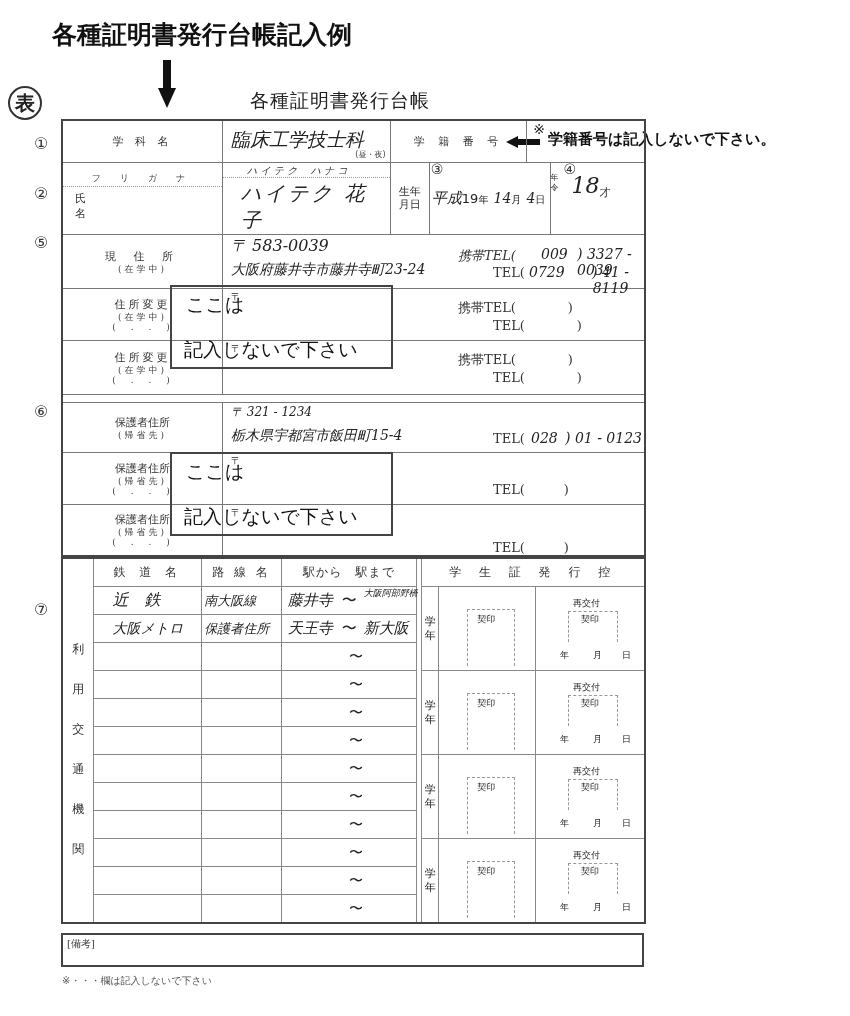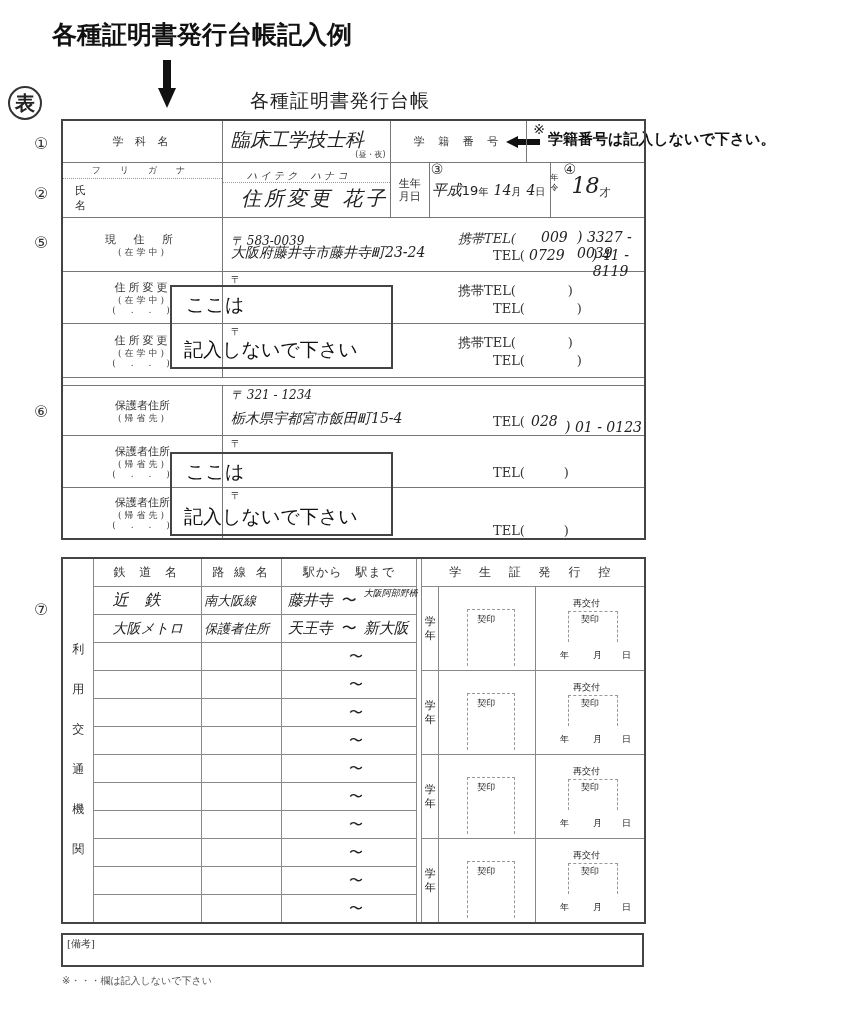--- a/index.html
+++ b/index.html
@@ -72,21 +72,21 @@
     </td>
   </tr>
 
   <tr style="height:48px">
     <td style="position:relative;">
       <div class="lbl-sm" style="border-bottom:1px dotted #999;padding:2px 0 3px;letter-spacing:8px;">フ リ ガ ナ</div>
       <div class="lbl" style="text-align:left;padding:4px 12px;letter-spacing:34px;">氏　　名</div>
     </td>
     <td style="position:relative;">
       <div style="border-bottom:1px dotted #999;font-size:10px;padding:1px 0 2px 24px;color:#333;height:11px;" class="hand">ハ イ テ ク　 ハ ナ コ</div>
-      <div class="hand" style="font-size:20px;padding:2px 0 0 18px;letter-spacing:3px;">住所変更 花子</div>
+      <div class="hand" style="font-size:20px;padding:2px 0 0 18px;letter-spacing:3px;">ハイテク 花子</div>
     </td>
     <td style="text-align:center;font-family:'DejaVu Serif',serif;font-size:11px;line-height:13px;color:#333;">
       <div>生年</div>
       <div>月日</div>
     </td>
     <td colspan="2" style="position:relative;padding-left:2px;">
       <span class="circ" style="position:absolute;left:1px;top:-2px;font-size:14px;">③</span>
       <span style="font-size:15px;" class="hand">平成</span><span style="font-size:13px;">19</span><span style="font-size:10px;">年</span>
       <span class="hand" style="font-size:14px;">14</span><span style="font-size:10px;">月</span>
       <span class="hand" style="font-size:14px;">4</span><span style="font-size:10px;">日</span>
@@ -98,21 +98,21 @@
       <span style="position:absolute;left:48px;top:22px;font-size:11px;">才</span>
     </td>
   </tr>
 
   <tr style="height:54px">
     <td>
       <div class="lbl" style="letter-spacing:7px;">現 住 所</div>
       <div class="lbl-sm">(在学中)</div>
     </td>
     <td colspan="5" style="position:relative;">
-      <span class="hand" style="position:absolute;left:8px;top:15px;font-size:12px;">〒 583-0039</span>
+      <span class="hand" style="position:absolute;left:8px;top:1px;font-size:16px;">〒 583-0039</span>
       <span class="hand" style="position:absolute;left:8px;top:26px;font-size:14px;">大阪府藤井寺市藤井寺町23-24</span>
       <span class="tel" style="position:absolute;left:235px;top:12px;font-style:italic;">携帯TEL(</span>
       <span class="hand" style="position:absolute;left:318px;top:11px;font-size:14px;">009</span>
       <span class="hand" style="position:absolute;left:354px;top:11px;font-size:14px;">) 3327 - 0039</span>
       <span class="tel" style="position:absolute;left:270px;top:30px;">TEL(</span>
       <span class="hand" style="position:absolute;left:306px;top:29px;font-size:14px;">0729</span>
       <span class="hand" style="position:absolute;left:354px;top:29px;font-size:14px;text-align:center;">)  41 - 8119</span>
     </td>
   </tr>
 
@@ -149,21 +149,21 @@
   <tr style="height:50px">
     <td>
       <div class="lbl" style="letter-spacing:0px;font-size:11px;">保護者住所</div>
       <div class="lbl-sm">(帰省先)</div>
     </td>
     <td colspan="5" style="position:relative;padding-left:16px;">
       <span class="hand" style="position:absolute;left:8px;top:1px;font-size:12px;">〒 321 - 1234</span>
       <span class="hand" style="position:absolute;left:8px;top:24px;font-size:14px;">栃木県宇都宮市飯田町15-4</span>
       <span class="tel" style="position:absolute;left:270px;top:28px;">TEL(</span>
       <span class="hand" style="position:absolute;left:308px;top:27px;font-size:14px;">028</span>
-      <span class="hand" style="position:absolute;left:342px;top:33px;font-size:14px;font-style:italic;">) 01 - 0123</span>
+      <span class="hand" style="position:absolute;left:342px;top:27px;font-size:14px;font-style:italic;">) 01 - 0123</span>
     </td>
   </tr>
 
   <tr style="height:52px">
     <td>
       <div class="lbl" style="letter-spacing:0px;">保護者住所</div>
       <div class="lbl-sm">(帰省先)</div>
       <div class="lbl-sm">(　.　.　)</div>
     </td>
     <td colspan="5" style="position:relative;">

